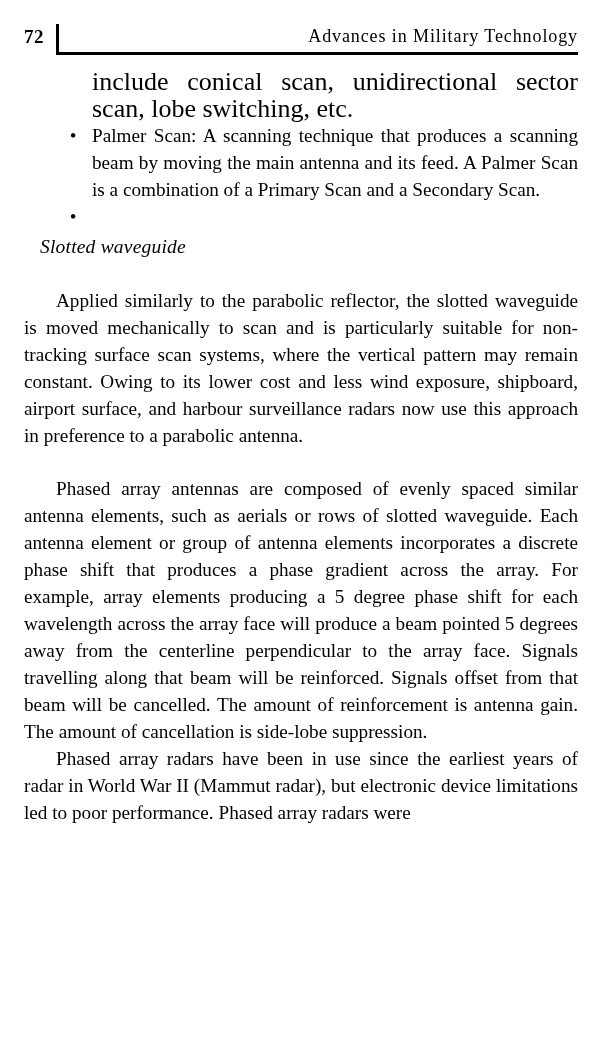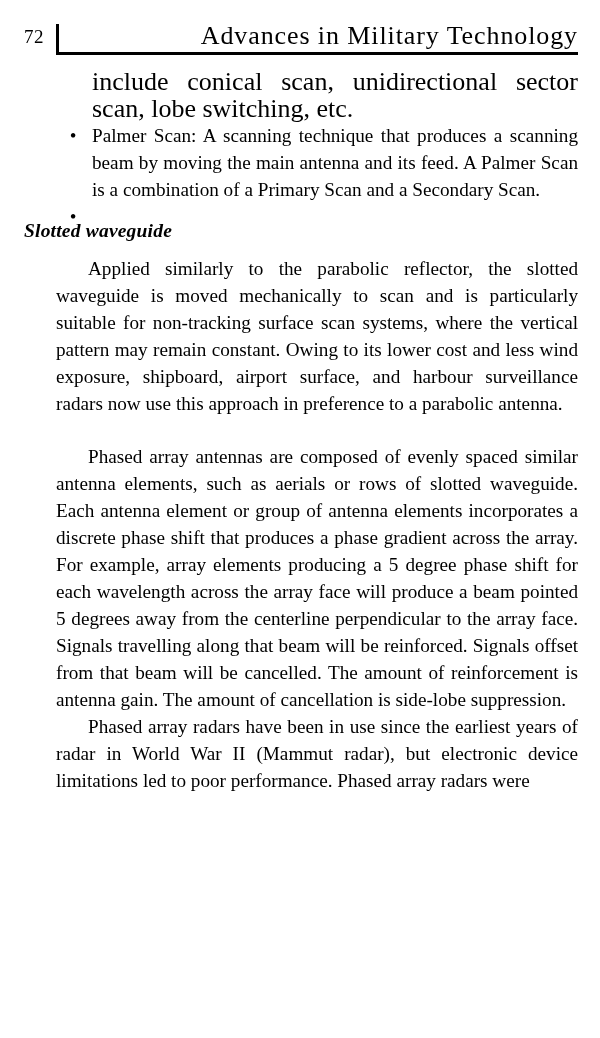--- a/index.html
+++ b/index.html
@@ -31,34 +31,35 @@
     width: 600px;
     height: 58px;
   }
   .header-folio {
     position: absolute;
     left: 24px;
     top: 26px;
     font-size: 19px;
     line-height: 22px;
     letter-spacing: 0.5px;
+    font-weight: bold;
   }
   .header-vrule {
     position: absolute;
     left: 56px;
     top: 24px;
     width: 3px;
     height: 30px;
     background: #000;
   }
   .header-title {
     position: absolute;
     right: 22px;
     top: 24px;
-    font-size: 26px;
+    font-size: 18px;
     line-height: 24px;
     letter-spacing: 0.9px;
     white-space: nowrap;
   }
   .header-hrule {
     position: absolute;
     left: 56px;
     top: 52px;
     width: 522px;
     height: 2.5px;
@@ -76,21 +77,20 @@
   p.para {
     margin: 0;
     font-size: 19.2px;
     line-height: 27px;
     text-align: justify;
     text-justify: inter-word;
     hyphens: none;
   }
   p.para.indent {
     text-indent: 32px;
-    margin-left: 32px;
   }
 
   
   .bullets {
     margin: 0;
     padding: 0;
     list-style: none;
   }
   .bullets li {
     position: relative;
@@ -112,24 +112,24 @@
   
   .cont-block {
     margin: 0;
     padding-left: 68px;
     font-size: 26px;
     line-height: 27px;
     text-align: justify;
   }
 
   h2.section-head {
-    margin: 0;
+    margin: 16px;
     font-size: 19.5px;
     line-height: 26px;
-    font-weight: bold;
+    font-weight: normal;
     font-style: italic;
     letter-spacing: 0.2px;
   }
 
   .sp-before-head { height: 15px; }
   .sp-after-head  { height: 11px; }
 </style>
 </head>
 <body>
 

